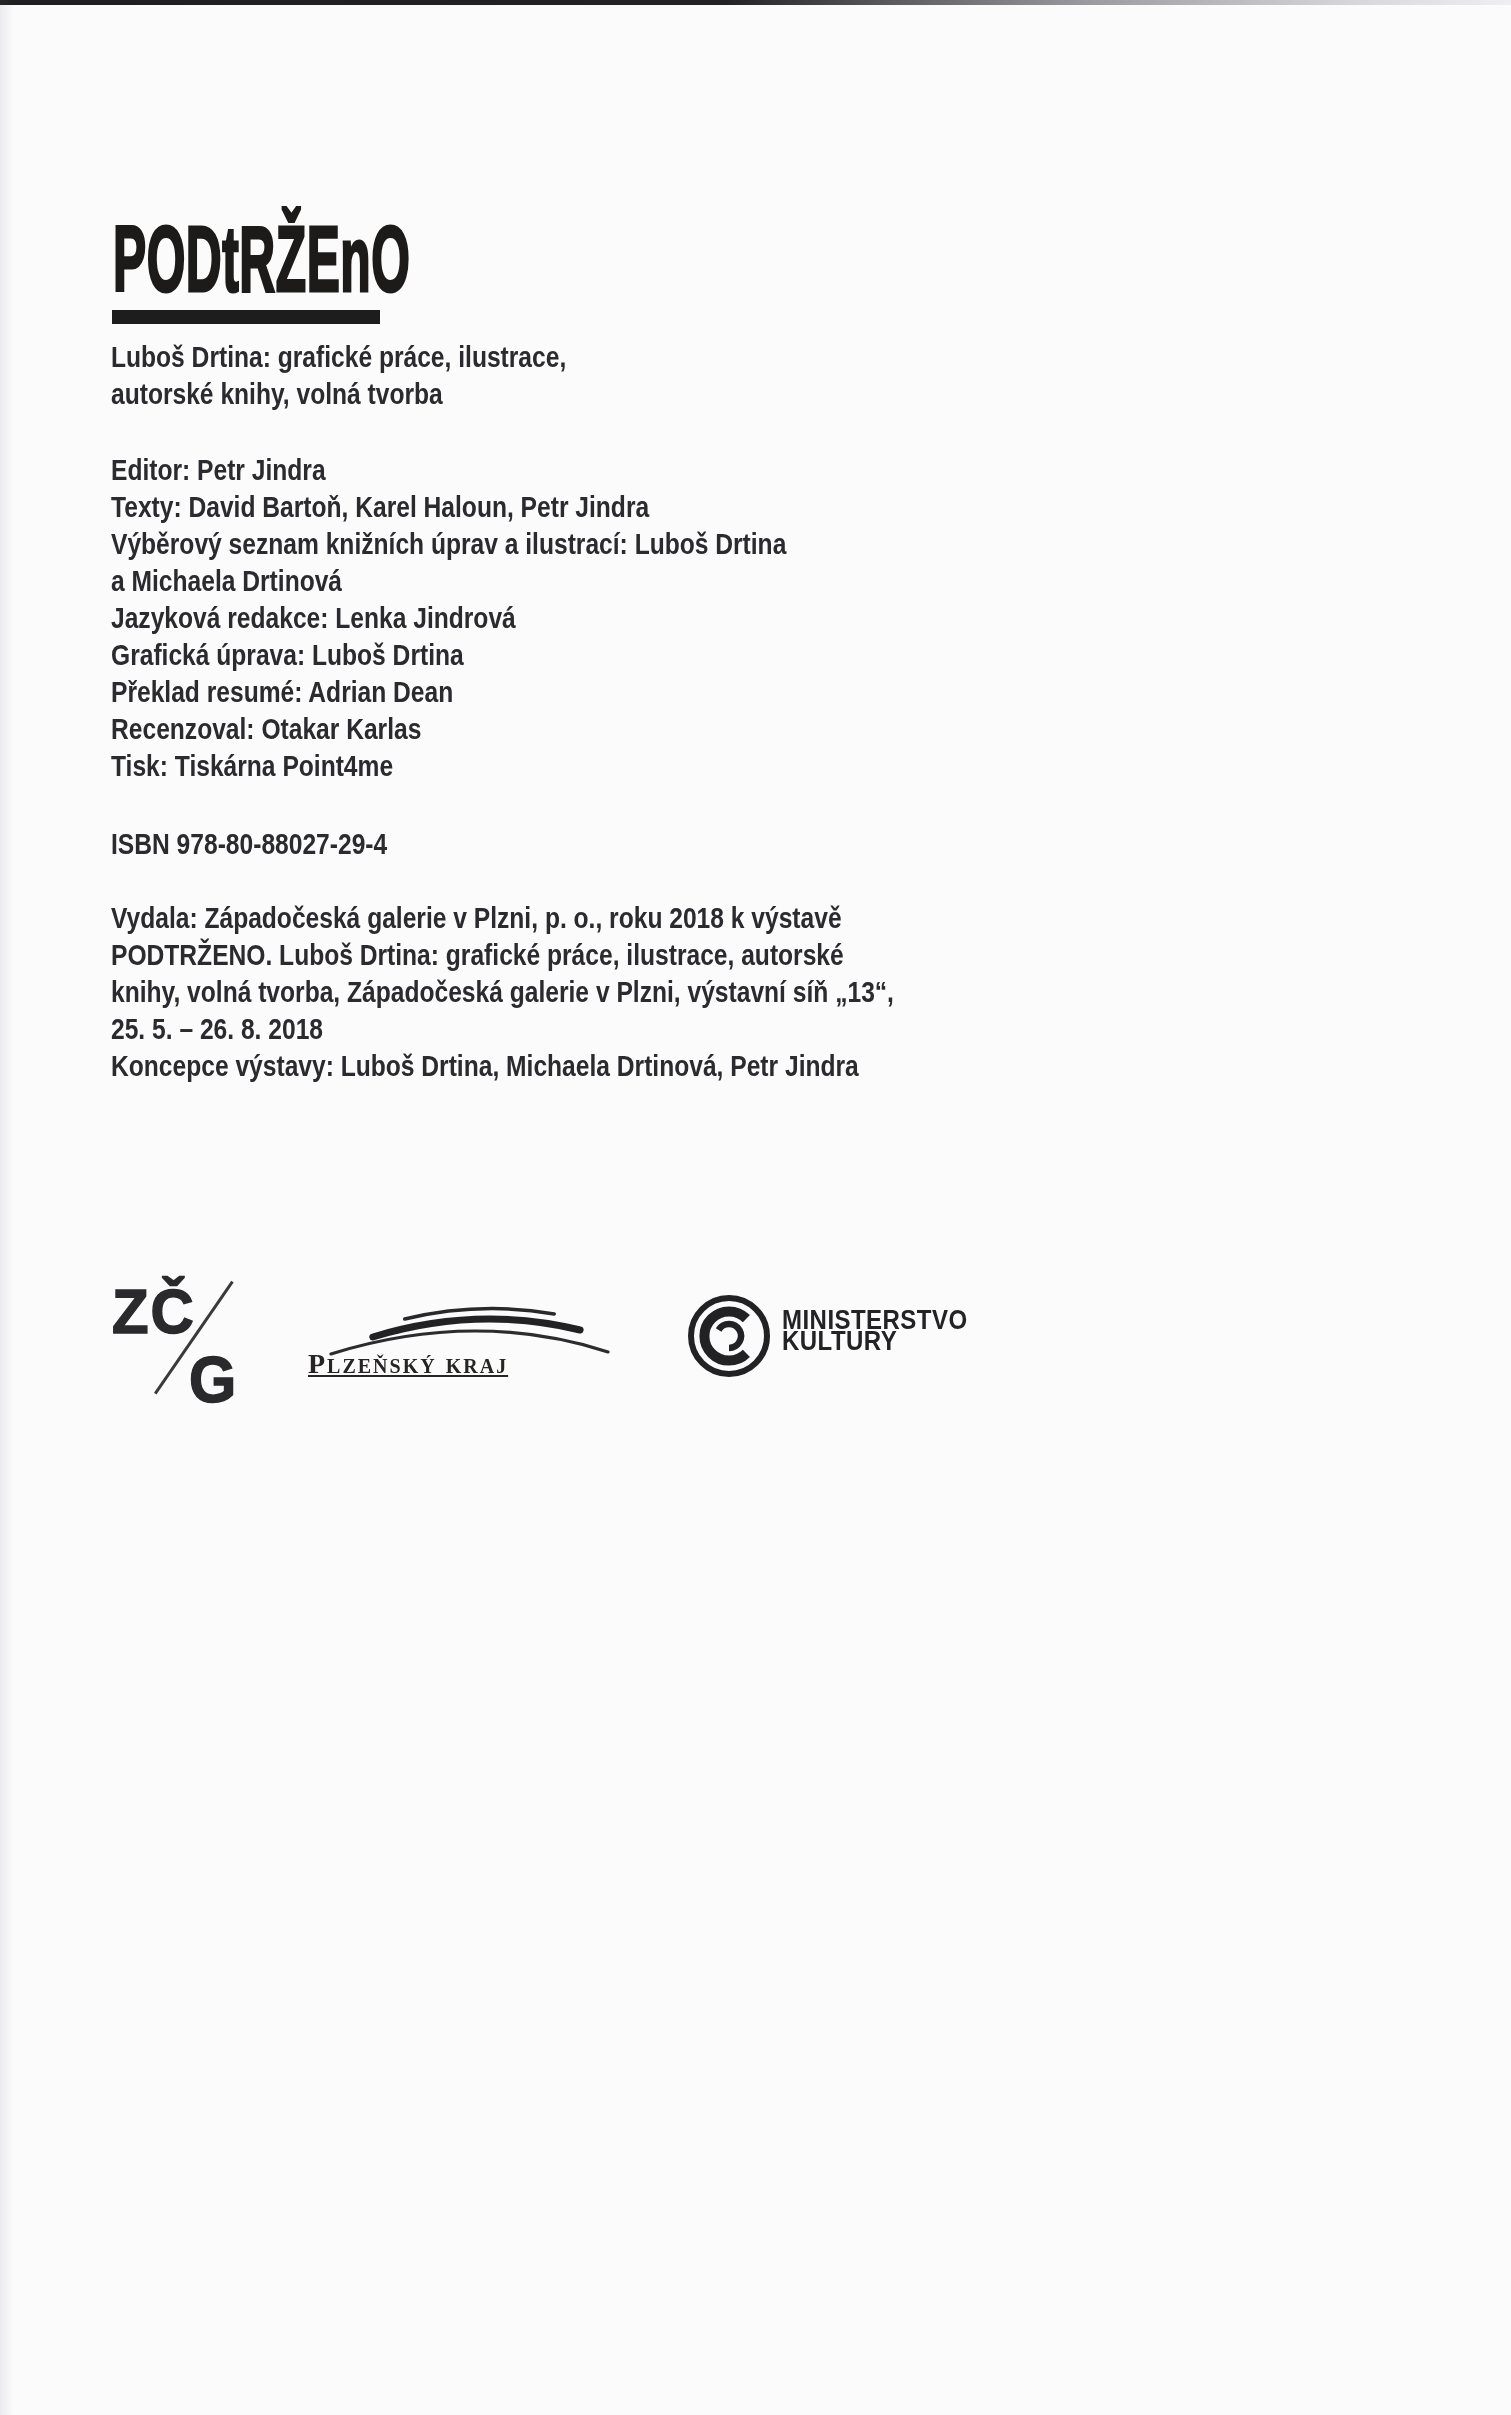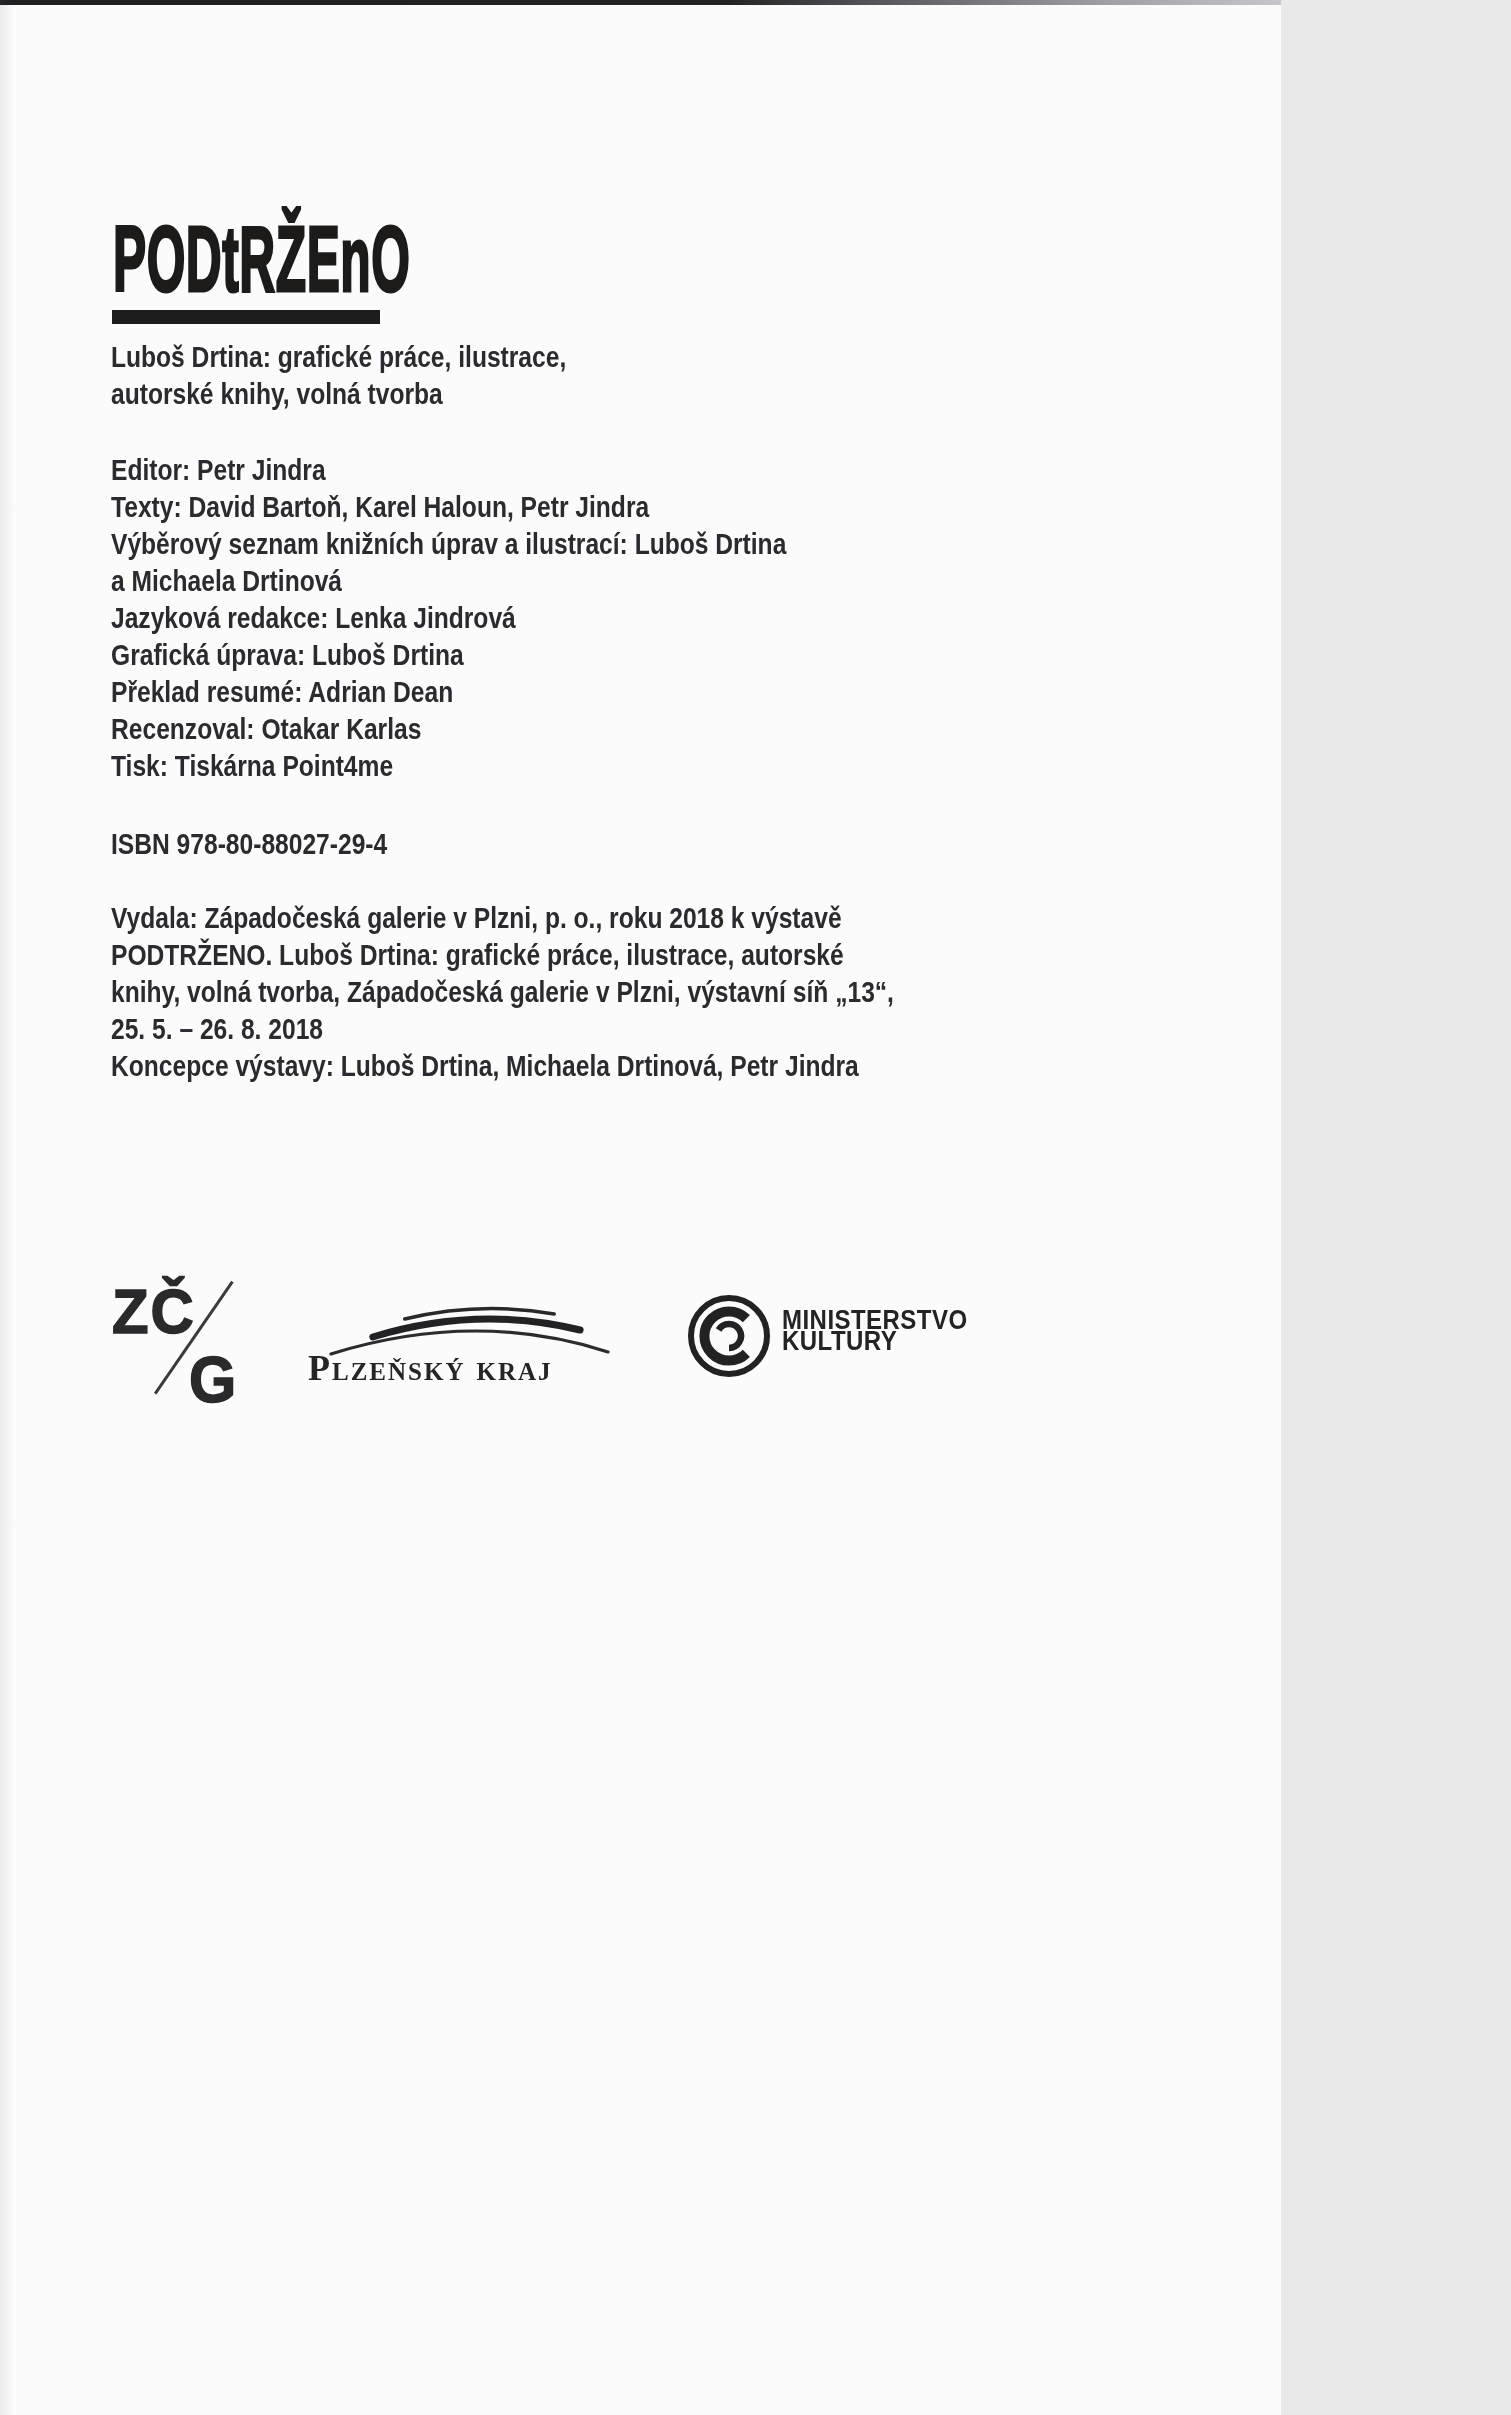--- a/index.html
+++ b/index.html
@@ -1,18 +1,18 @@
 <!DOCTYPE html>
 <html><head>
 <meta charset="utf-8">
 <style>
   html,body{margin:0;padding:0;background:#e9e9ea;}
   .page{
     position:relative;
-    width:1281px;height:2416px;
+    width:1511px;height:2416px;
     background:#fbfbfc;
     overflow:hidden;
     font-family:"Liberation Sans",sans-serif;
   }
   
   .scan-top{
     position:absolute;left:0;top:0;width:1511px;height:5px;
     background:linear-gradient(to right,#1f1f21 0%,#232325 48%,#55555a 58%,#9a9aa0 72%,#d8d8dc 90%,#efeff2 100%);
   }
   .scan-left{
@@ -60,22 +60,23 @@
   .zcg-slash{
     position:absolute;left:126px;top:1336px;width:136px;height:3.4px;
     background:#3a3a3c;transform:rotate(-55.4deg);
   }
   
   .pk-swoosh{position:absolute;left:323px;top:1299px;}
   .pk-label{
     position:absolute;left:308px;top:1350px;
     font-family:"Liberation Serif",serif;
     font-variant:small-caps;font-weight:600;
-    font-size:36px;line-height:1;letter-spacing:2px;color:#262523;
+    font-size:28px;line-height:1;letter-spacing:2px;color:#262523;
     white-space:nowrap;
+    text-decoration:underline;
   }
   
   .mk-mark{position:absolute;left:685px;top:1292px;}
   .mk-text{
     position:absolute;left:782px;top:1310px;
     font-weight:700;font-size:27px;line-height:21.4px;
     letter-spacing:0.5px;color:#232326;
     transform:scaleX(.89);transform-origin:0 0;
     white-space:nowrap;
   }

